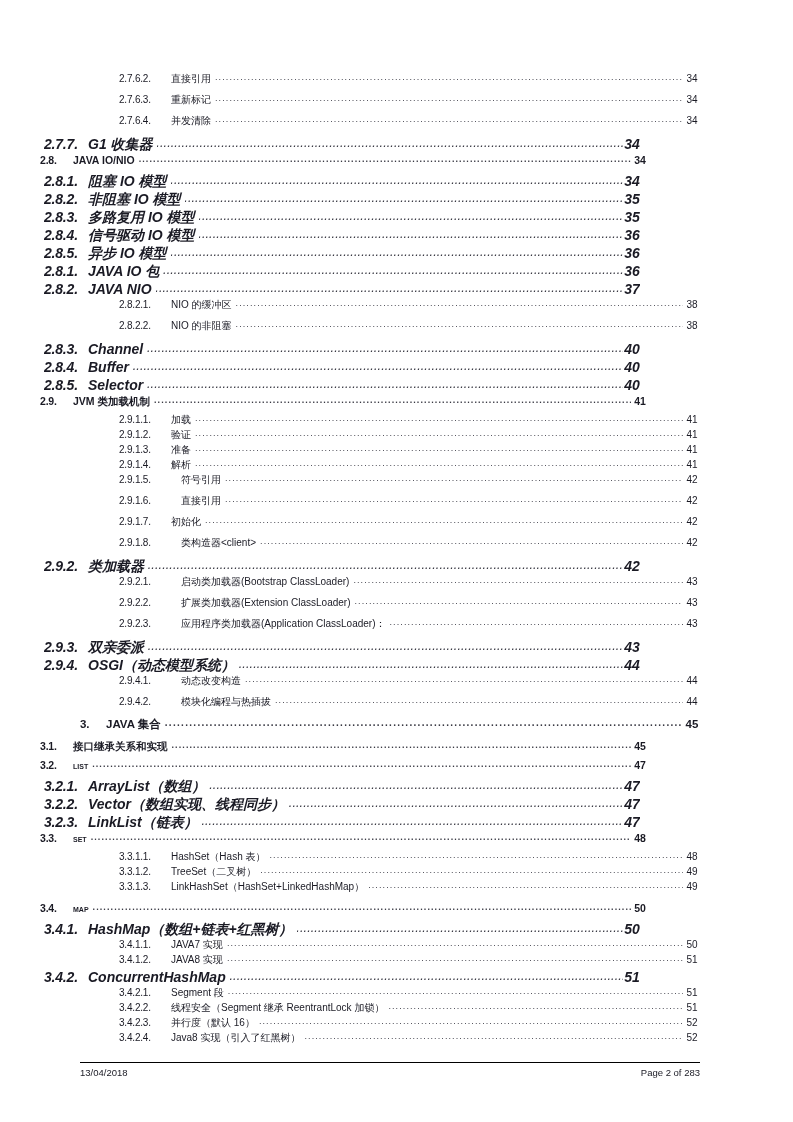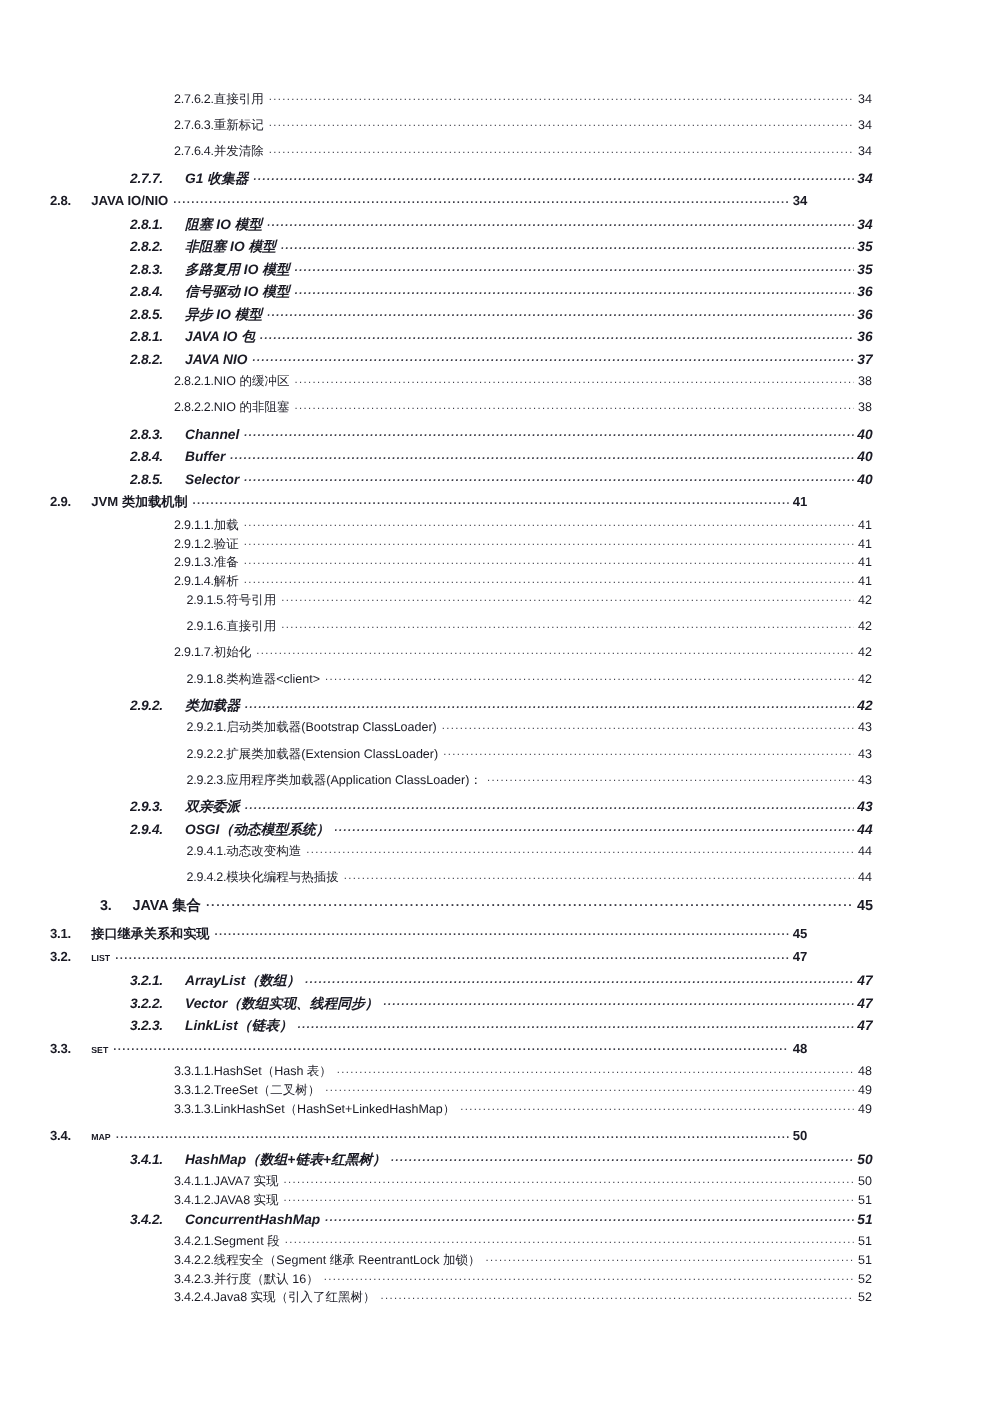--- a/index.html
+++ b/index.html
@@ -96,39 +96,39 @@
     font-weight: bold;
     font-style: normal;
     height: 19px;
     margin-left: 40px;
     width: 608px;
   }
   .lv2 .num { width: 33px; }
 
   
   .lv3 {
-    font-size: 11px;
+    font-size: 14px;
     font-weight: bold;
     font-style: italic;
     height: 18px;
-    margin-left: 104px;
+    margin-left: 44px;
     width: 596px;
   }
   .lv3 .num { width: 44px; font-style: italic; }
 
   
   .lv4 {
     font-size: 10px;
     font-weight: normal;
     font-style: normal;
     height: 18px;
     margin-left: 119px;
     width: 581px;
   }
-  .lv4 .num { width: 52px; text-align: right; }
+  .lv4 .num { width: 52px; }
 
   
   .tight { height: 15px; }
   
   .loose { height: 21px; }
 
   
   .wide .num { width: 62px; }
 
   .smallcaps {
@@ -475,14 +475,21 @@
         <span class="pg">52</span>
       </div>
       <div class="toc-row lv4 tight">
         <span class="num">3.4.2.4.</span>
         <span class="title">Java8 实现（引入了红黑树）</span>
         <span class="leader"></span>
         <span class="pg">52</span>
       </div>
     </div>
 
+  <div id="footer">
+    <div class="rule"></div>
+    <div class="frow">
+      <span>13/04/2018</span>
+      <span>Page 2 of 283</span>
+    </div>
+  </div>
 
 </div>
 
 </body></html>

